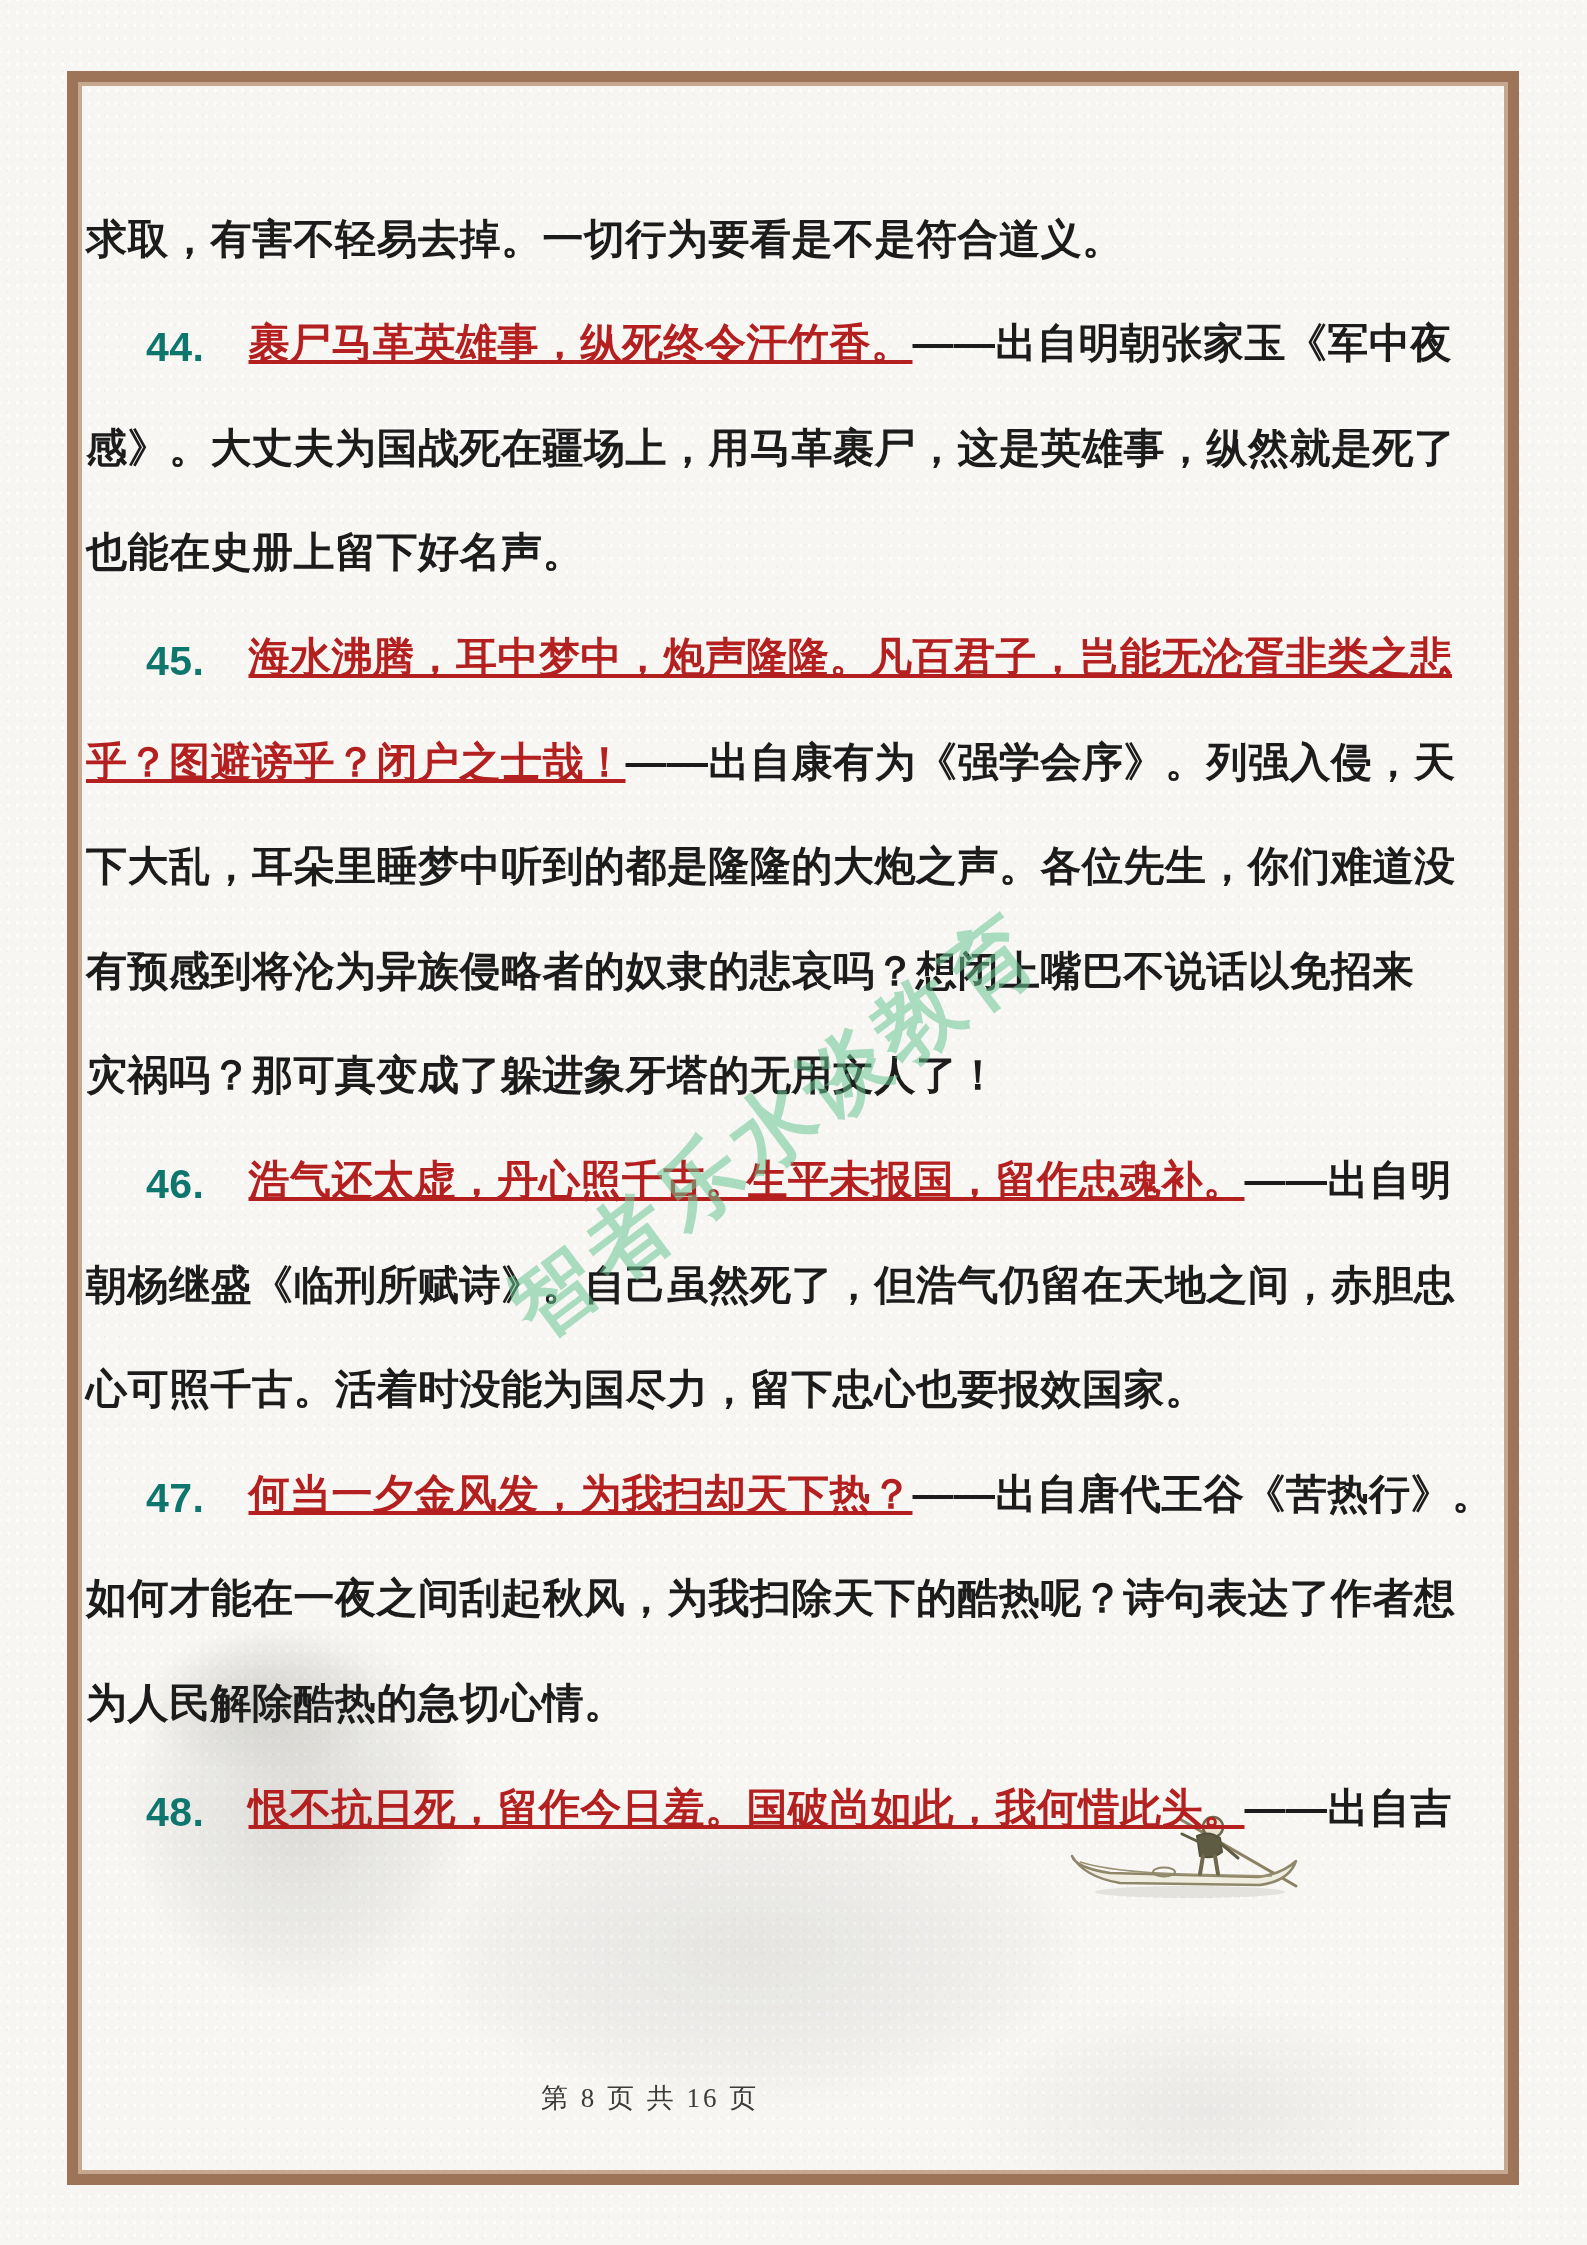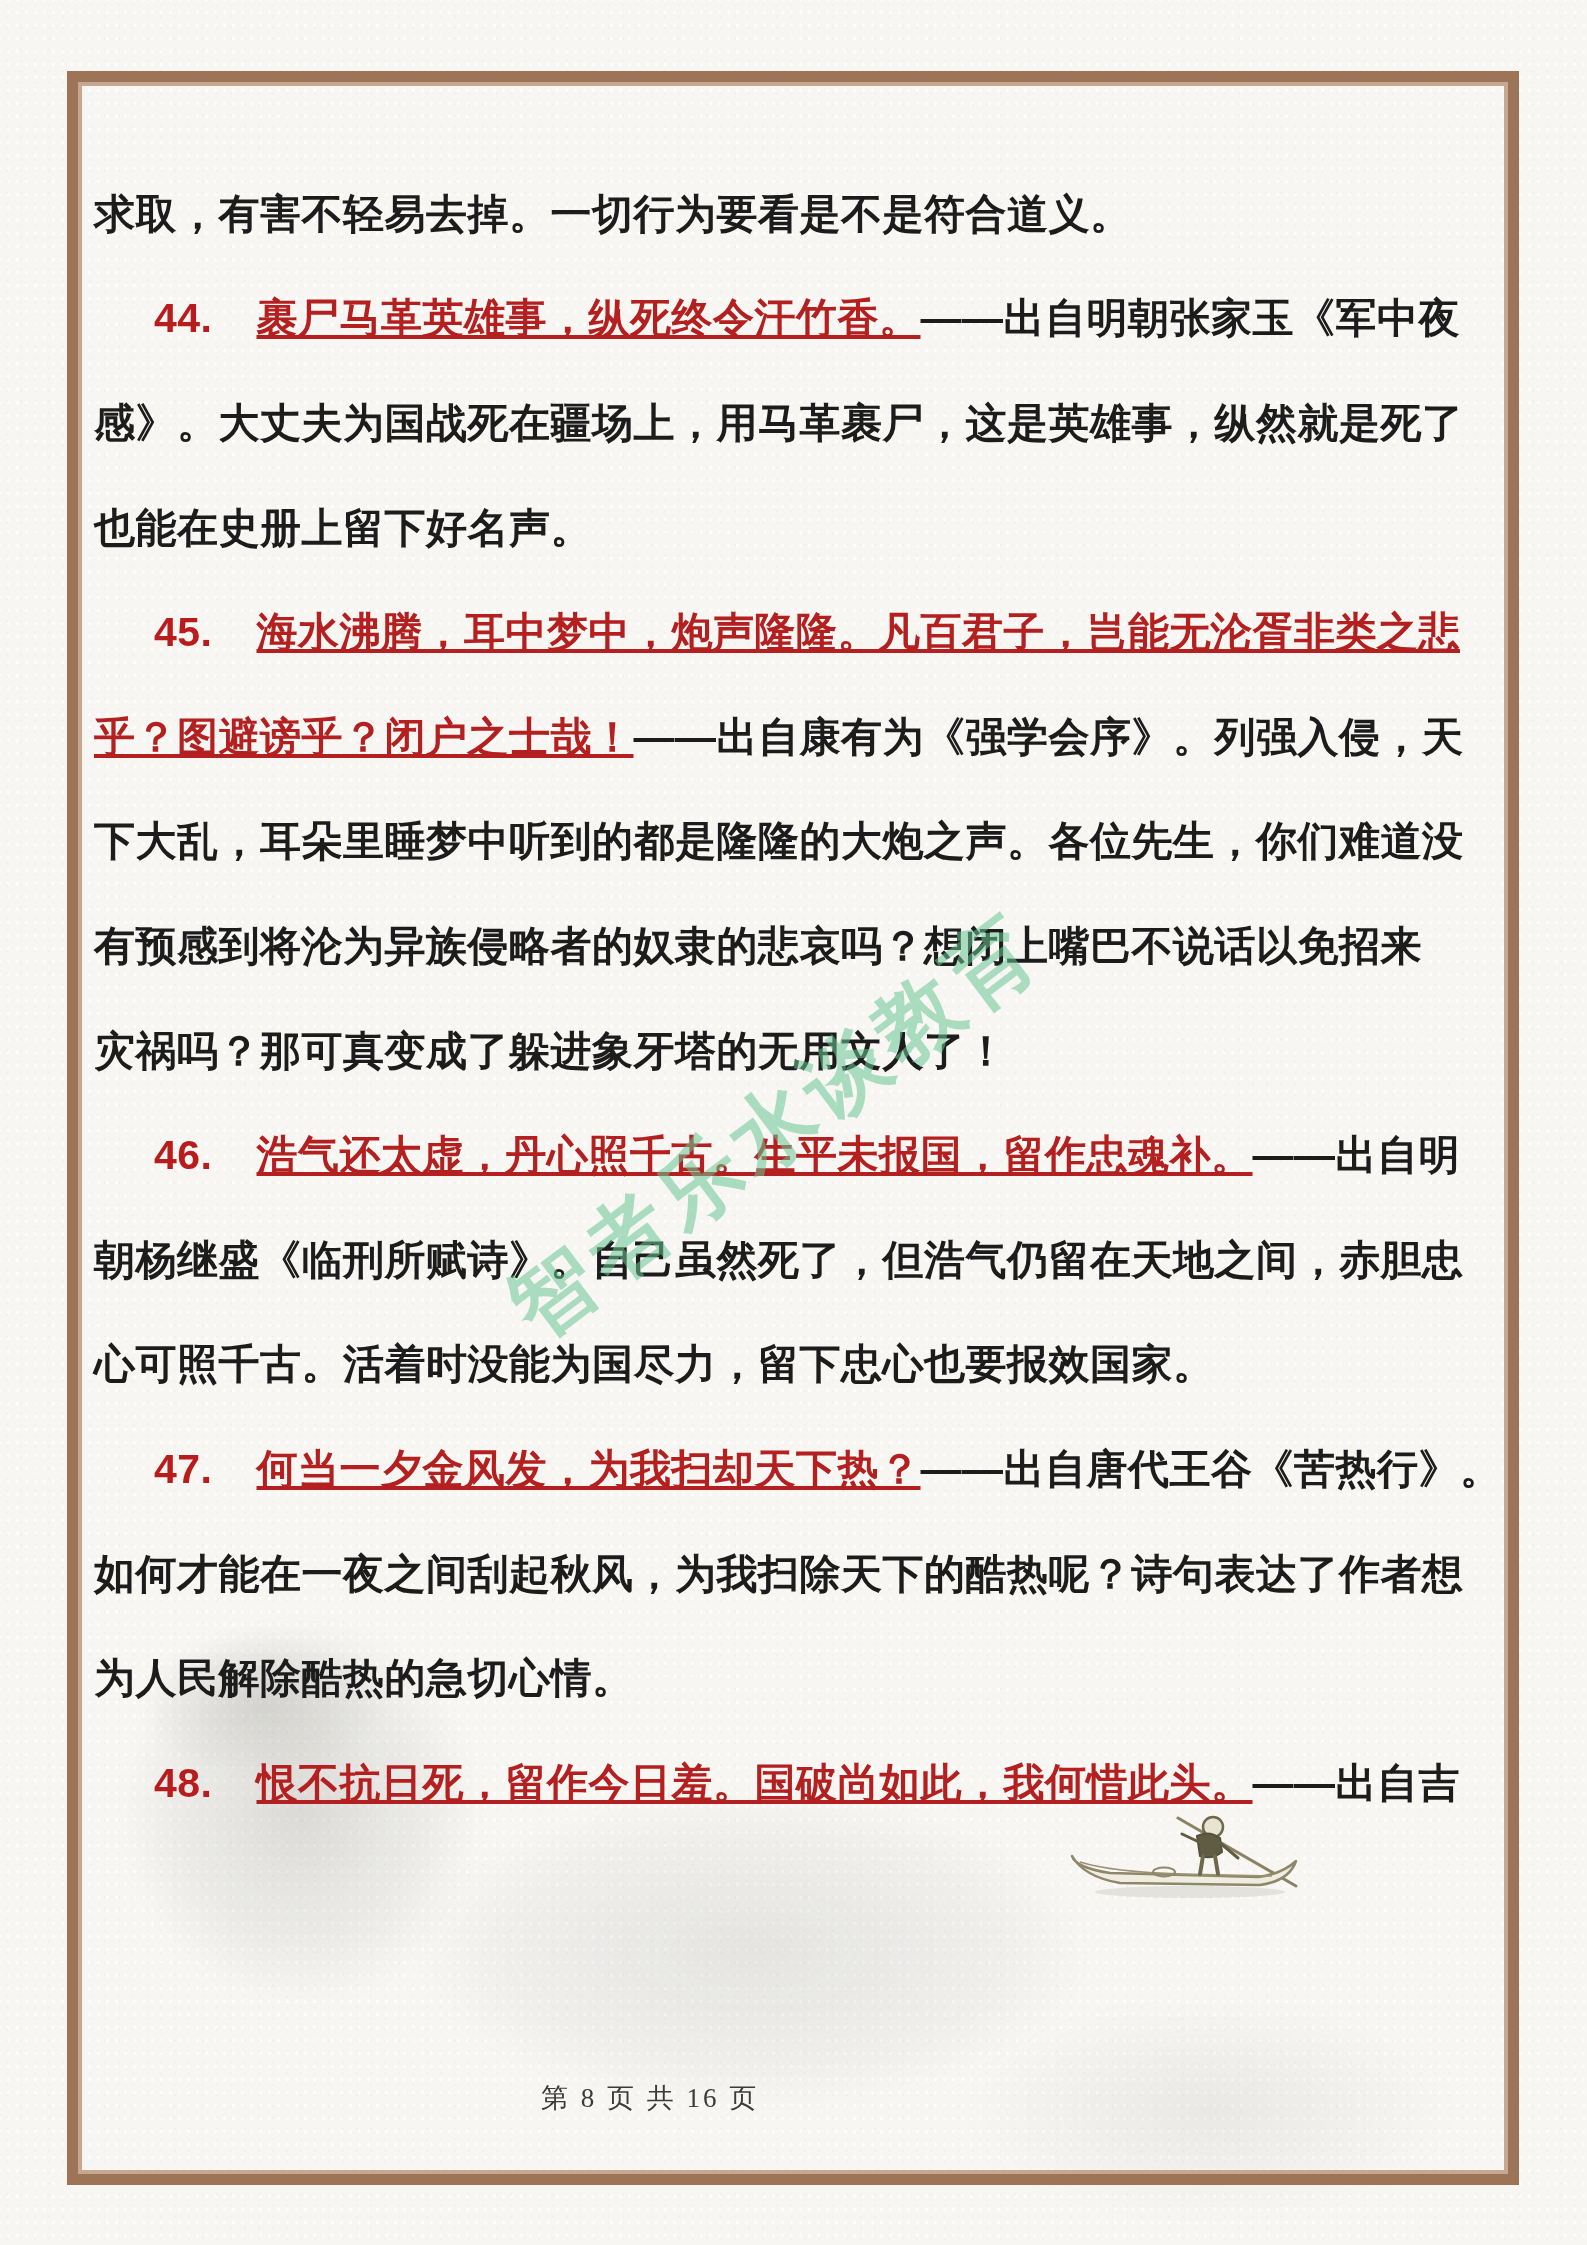--- a/index.html
+++ b/index.html
@@ -32,24 +32,24 @@
     background:radial-gradient(closest-side at 50% 50%, rgba(118,118,112,0.10), transparent 75%);
     filter:blur(6px);}
   .wash.d{left:90px;top:1600px;width:430px;height:230px;
     background:radial-gradient(closest-side at 40% 45%, rgba(95,95,90,0.16), transparent 72%);
     filter:blur(4px);}
 
   #text-block{
     position:absolute;left:86px;top:162px;width:1430px;z-index:4;
   }
   .line{
-    height:104.6px;display:flex;align-items:center;white-space:nowrap;
-    font-size:41px;font-weight:700;color:#1c1c1c;letter-spacing:0.5px;margin-left:8px;
+    height:104.6px;display:flex;align-items:flex-end;white-space:nowrap;
+    font-size:41px;font-weight:700;color:#1c1c1c;letter-spacing:0.5px;
   }
-  .line .num{display:inline-block;margin-right:44px;color:#b91c1c;}
+  .line .num{display:inline-block;margin-right:44px;color:#0f766e;}
   .line.indent{padding-left:60px;}
   .seg.red{color:#b42020;text-decoration:underline;}
   .seg.black{color:#1c1c1c;}
 
   .watermark{
     position:absolute;left:775px;top:1127px;z-index:5;
     transform:translate(-50%,-50%) rotate(-37deg);
     font-size:84px;font-weight:700;letter-spacing:7px;white-space:nowrap;
     color:rgba(106,197,146,0.55);pointer-events:none;
   }

